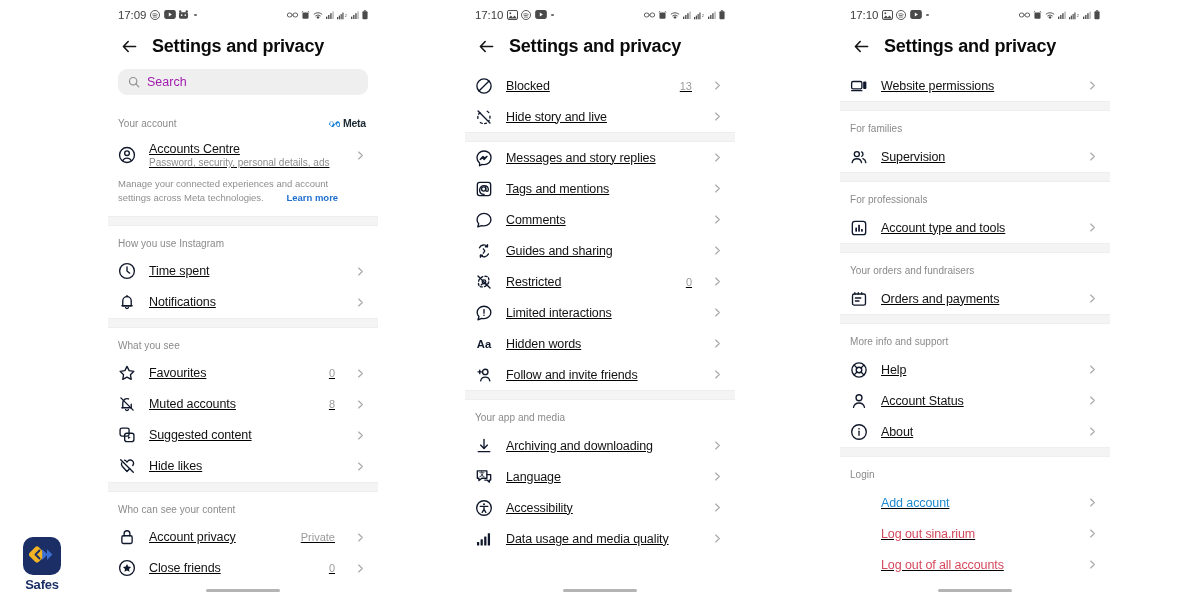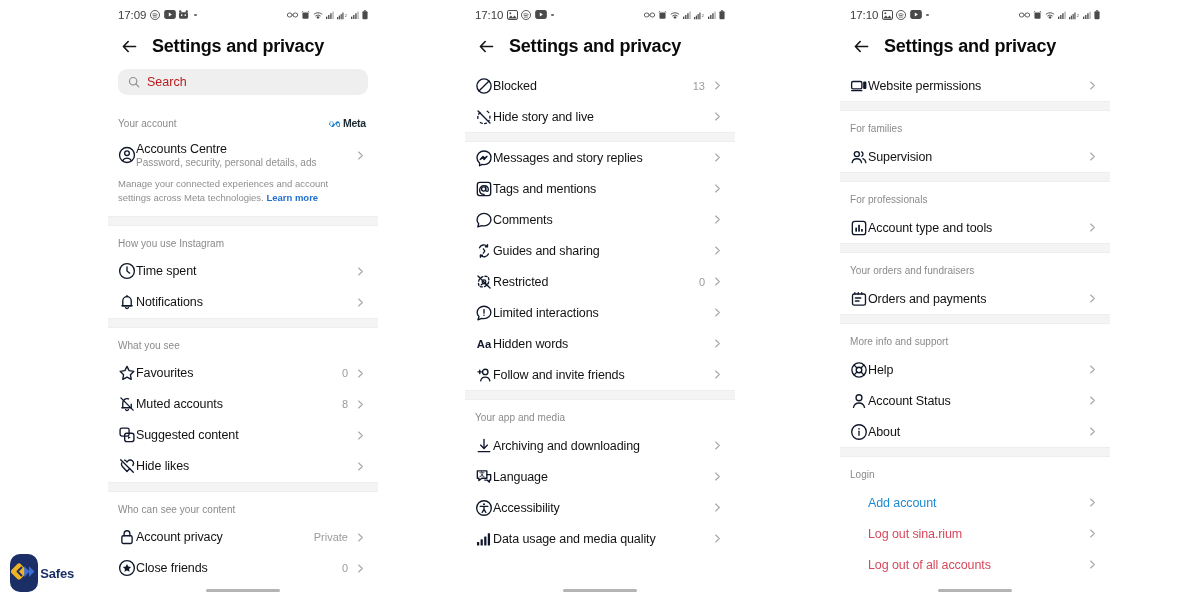--- a/index.html
+++ b/index.html
@@ -111,21 +111,21 @@
     border-radius: 9px;
     display: flex;
     align-items: center;
     gap: 7px;
     padding: 0 10px;
     cursor: text;
   }
   .search-box svg { display: block; color: #8e8e8e; flex: none; }
   .search-ph {
     font-size: 12.5px;
-    color: #b91c1c;
+    color: #a21caf;
   }
 
   
   .section-gap {
     height: 8px;
     background: #f4f4f4;
     border-top: 1px solid #eeeeee;
     border-bottom: 1px solid #eeeeee;
   }
   .section-head {
@@ -152,22 +152,23 @@
     font-weight: 700;
     letter-spacing: -0.2px;
   }
 
   
   .row {
     display: flex;
     align-items: center;
     min-height: 31px;
     padding: 0 12px 0 10px;
-    gap: 0;
+    gap: 13px;
     cursor: pointer;
+    text-decoration: underline;
   }
   .row-tall { min-height: 38px; }
   .row-icon {
     width: 18px;
     height: 18px;
     flex: none;
     display: flex;
     align-items: center;
     justify-content: center;
     color: #0f172a;
@@ -213,20 +214,21 @@
   .note {
     font-size: 9.5px;
     line-height: 1.45;
     color: #8e8e8e;
     padding: 3px 16px 11px 10px;
   }
   .note a {
     color: #1f6fd0;
     font-weight: 700;
     text-decoration: none;
+    margin-left: 20px;
   }
 
   
   .home-indicator {
     position: absolute;
     bottom: 8px;
     left: 50%;
     transform: translateX(-50%);
     width: 74px;
     height: 3.5px;
@@ -234,21 +236,21 @@
     background: #b4b4b4;
   }
 
   
   #watermark {
     position: absolute;
     left: 10px;
     bottom: 8px;
     width: 64px;
     display: flex;
-    flex-direction: row;
+    flex-direction: column;
     align-items: center;
     gap: 2px;
   }
   .wm-badge {
     width: 38px;
     height: 38px;
     border-radius: 10px;
     background: #1b2f66;
     display: flex;
     align-items: center;

